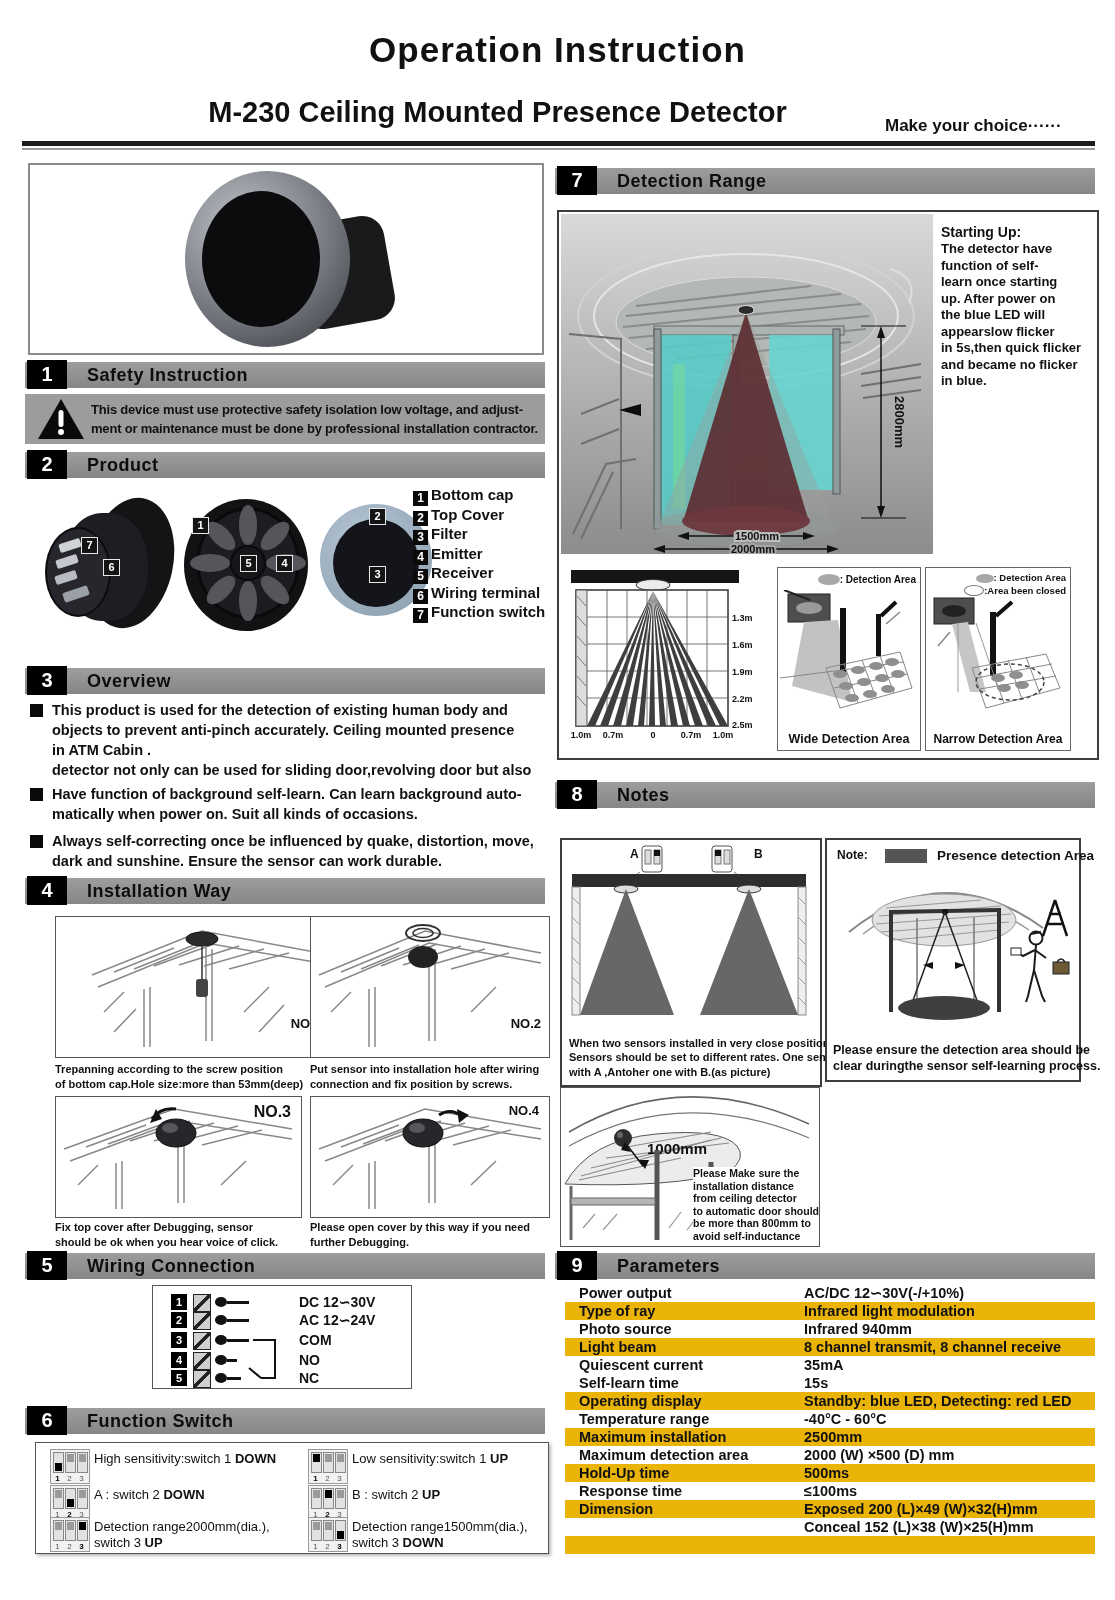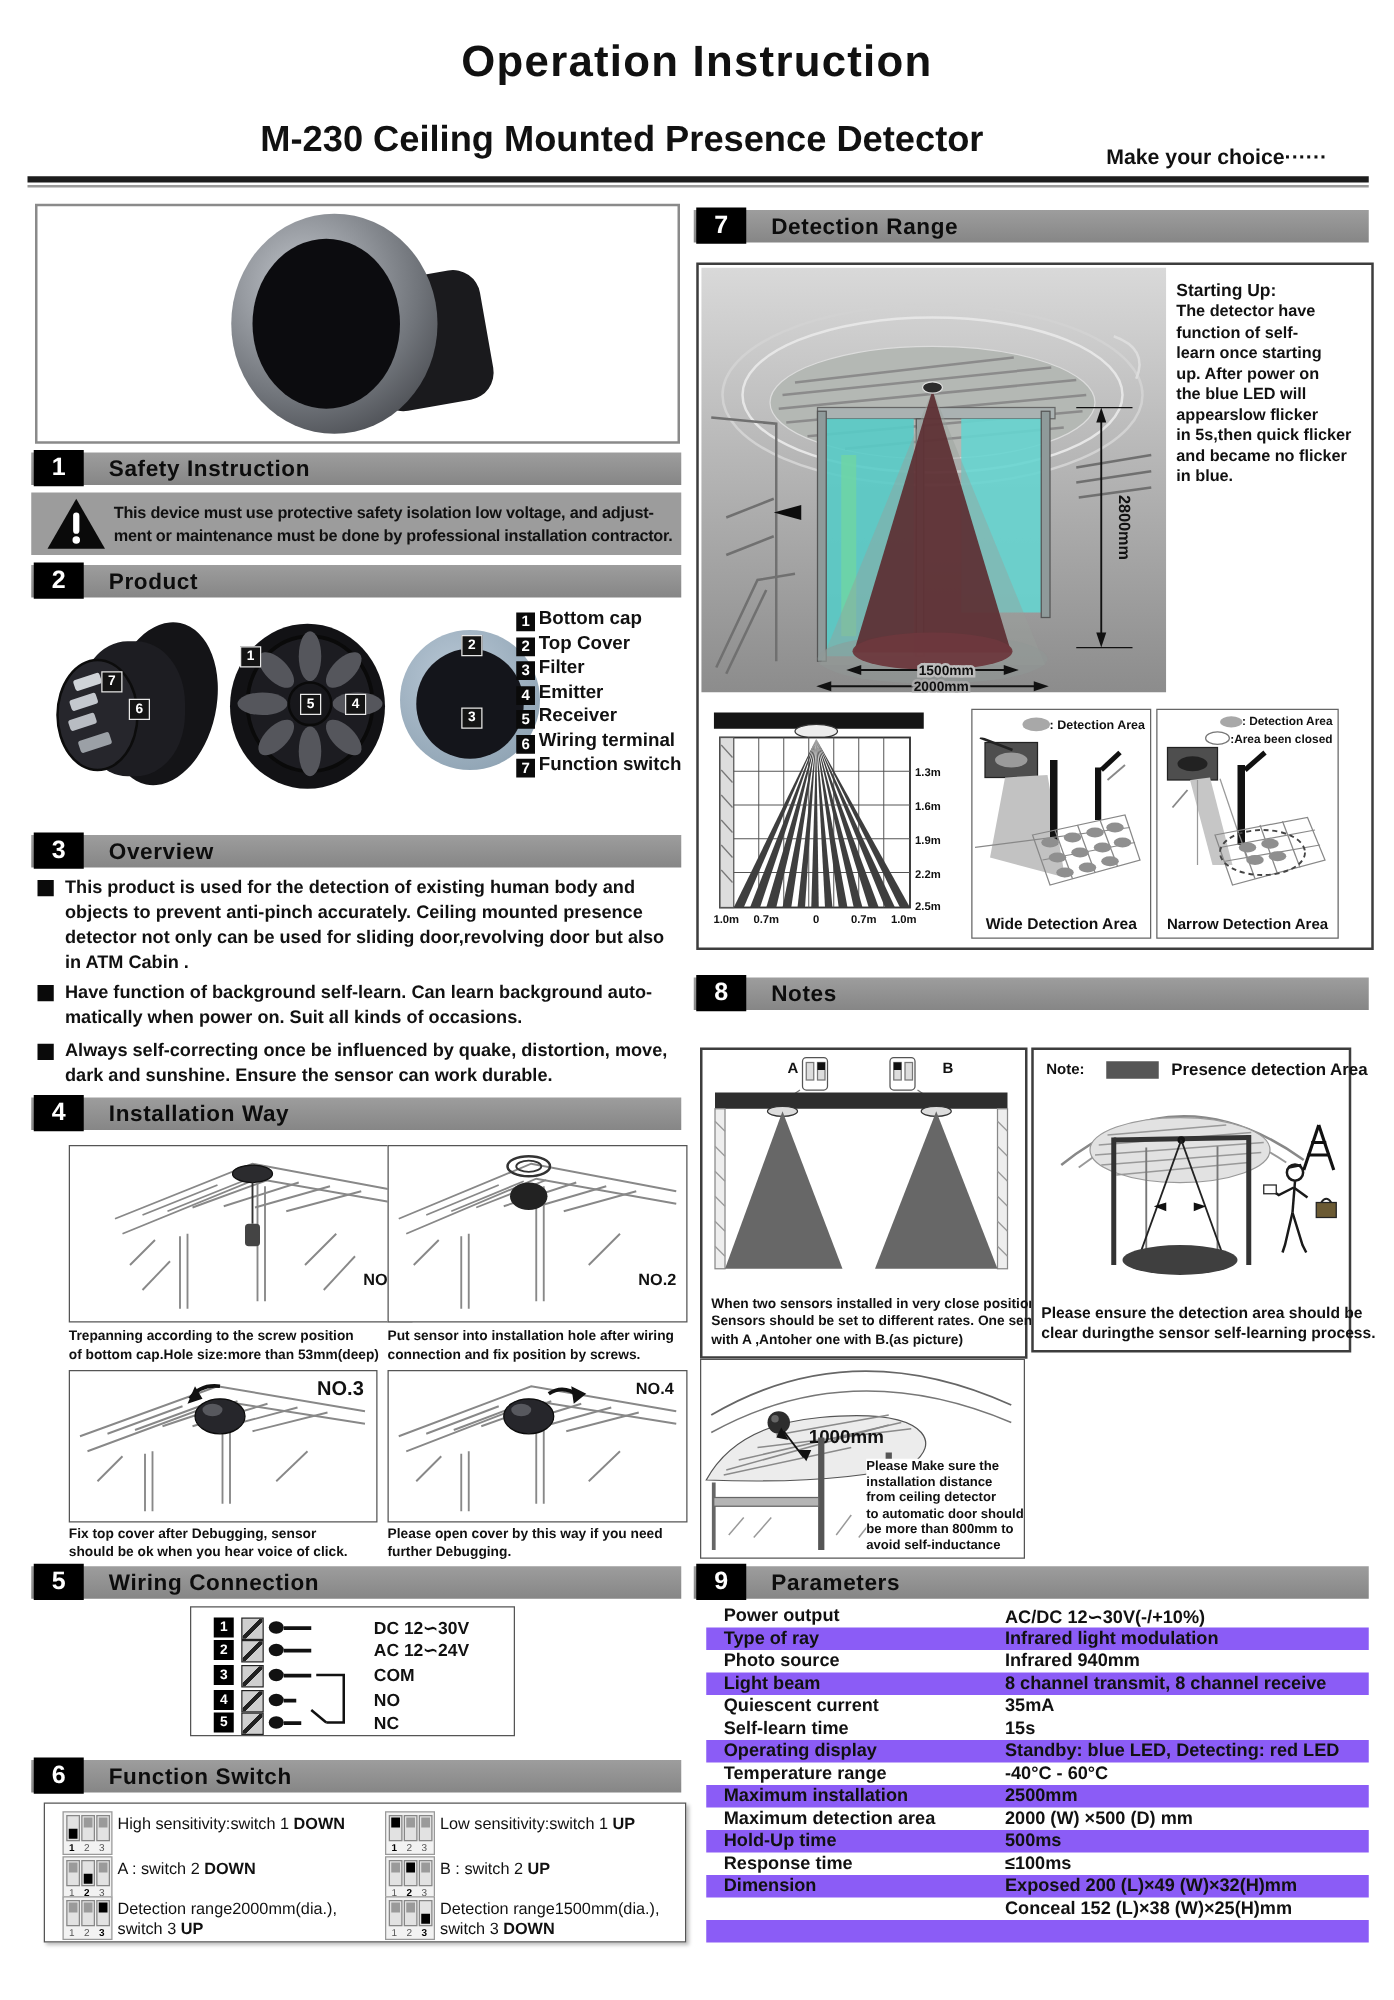--- a/index.html
+++ b/index.html
@@ -49,21 +49,21 @@
   .dk{position:absolute;left:1px;width:7px;height:8px;background:#9a9a9a;}
   .dk.on{background:#000;}
   .dk.up{top:1px}.dk.down{bottom:1px}
   .dn{position:absolute;bottom:0px;font-size:8px;width:13px;text-align:center;color:#555;}
   .dn1{left:0}.dn2{left:12px}.dn3{left:24px}
   .dn.on{color:#000;font-weight:bold;}
   .fs-item{position:absolute;display:flex;gap:4px;align-items:flex-start;}
   .fs-text{font-size:13px;line-height:16px;white-space:nowrap;padding-top:2px;}
   
   .prow{display:flex;height:18px;align-items:center;}
-  .prow.g{background:#8b5cf6;}
+  .prow.g{background:#eab308;}
   .plabel{width:225px;padding-left:14px;font-size:14.5px;font-weight:bold;white-space:nowrap;}
   .pvalue{font-size:14.5px;font-weight:bold;white-space:nowrap;}
   
   .leg-ell{display:inline-block;width:22px;height:11px;border-radius:50%;background:#a8a8a8;vertical-align:-2px;}
   .leg-ell.open{background:#fff;border:1px solid #777;}
   svg text{font-family:"Liberation Sans",sans-serif;}
 </style>
 </head>
 <body>
 
@@ -156,22 +156,22 @@
   </div>
 
   <div class="sec" style="left:25px;top:668px;width:520px;">
     <span class="sec-num">3</span>
     <span class="sec-title">Overview</span>
   </div>
   <div class="bullet" style="left:25px;top:700px;">
     <span class="bullet-sq"></span>
     <span class="ln">This product is used for the detection of existing  human body and</span>
     <span class="ln">objects to prevent anti-pinch accurately. Ceiling mounted presence</span>
+    <span class="ln">in ATM Cabin .</span>
     <span class="ln">detector not only can be used for sliding door,revolving door but also</span>
-    <span class="ln">in ATM Cabin .</span>
   </div>
   <div class="bullet" style="left:25px;top:784px;">
     <span class="bullet-sq"></span>
     <span class="ln">Have function of background self-learn. Can learn background auto-</span>
     <span class="ln">matically when power on. Suit all kinds of occasions.</span>
   </div>
   <div class="bullet" style="left:25px;top:831px;">
     <span class="bullet-sq"></span>
     <span class="ln">Always self-correcting once be influenced by quake, distortion, move,</span>
     <span class="ln">dark and sunshine. Ensure the sensor can work durable.</span>

